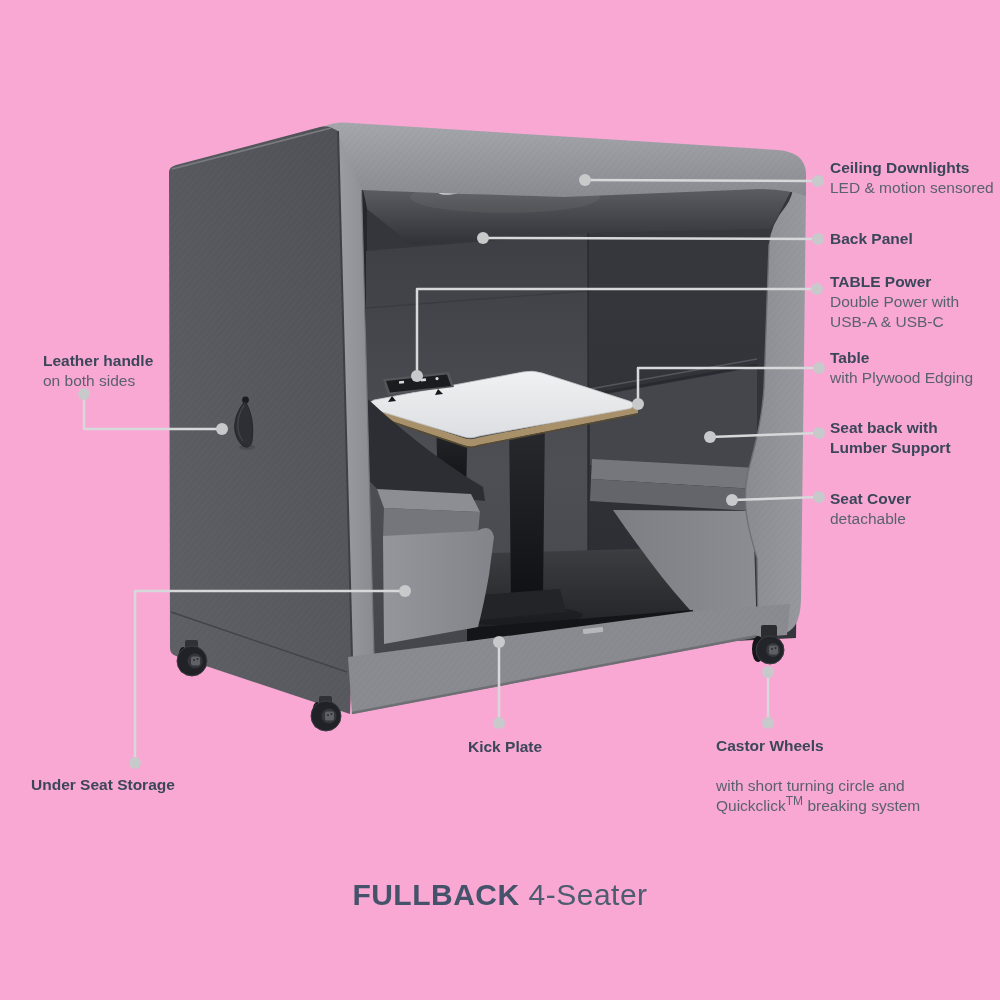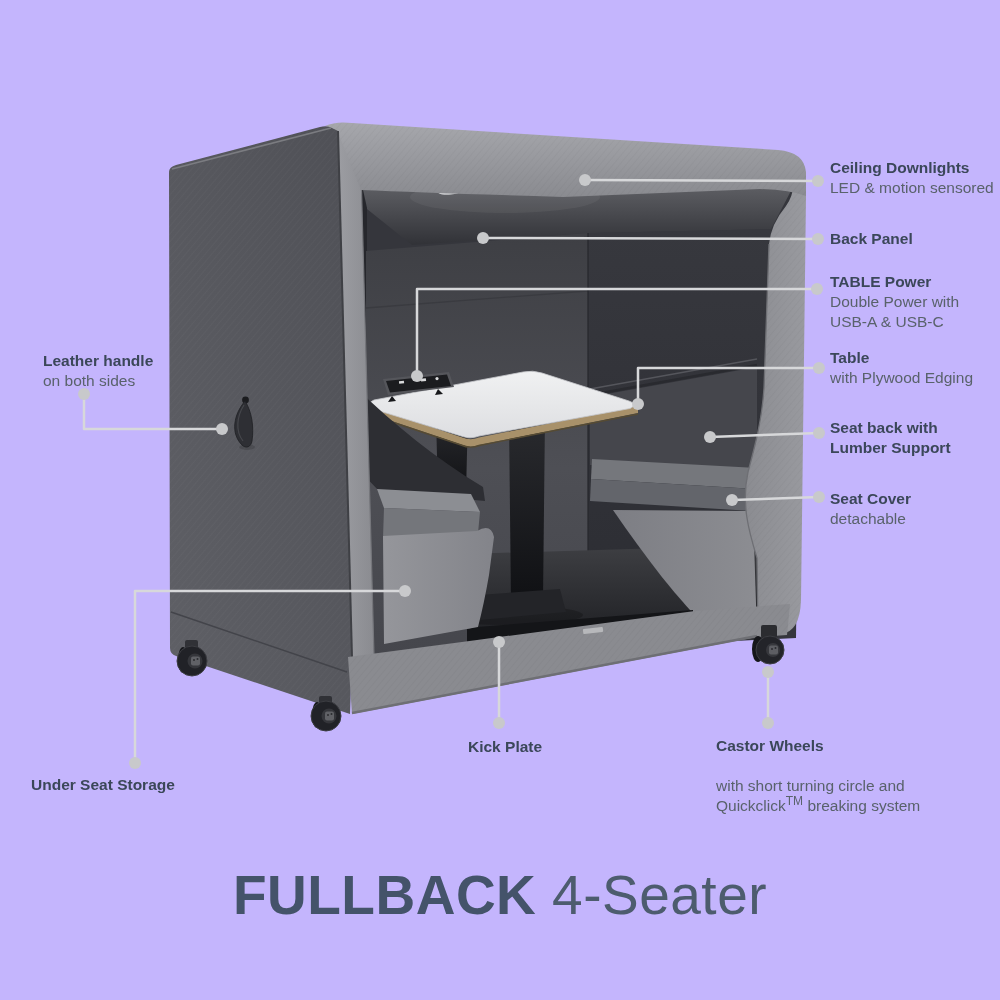--- a/index.html
+++ b/index.html
@@ -1,27 +1,27 @@
 <!DOCTYPE html>
 <html><head>
 <meta charset="utf-8">
 <style>
   html,body{margin:0;padding:0;background:#ffffff;}
   #stage{
-    position:relative;width:1000px;height:1000px;background:#c4b5fd;
+    position:relative;width:1000px;height:1000px;background:#f9a8d4;
     font-family:"Liberation Sans",sans-serif;overflow:hidden;
   }
   #pod-svg{position:absolute;left:0;top:0;}
   .co{position:absolute;}
   .co-h{font-weight:bold;font-size:15.5px;line-height:20px;color:#3b4759;}
   .co-t{font-size:15.5px;line-height:20px;color:#59626b;}
   .co-t sup{font-size:12px;line-height:0;}
   #product-title{
     position:absolute;left:0;top:872px;width:1000px;text-align:center;
-    font-size:55px;line-height:46px;color:#47566a;letter-spacing:0.5px;
+    font-size:30px;line-height:46px;color:#47566a;letter-spacing:0.5px;
   }
   #product-title .t-bold{font-weight:bold;color:#44536a;}
   #product-title .t-light{font-weight:normal;color:#4d5c6e;}
 </style>
 </head>
 <body>
 
 <div id="stage">
 
   <svg id="pod-svg" width="1000" height="1000" viewBox="0 0 1000 1000">

